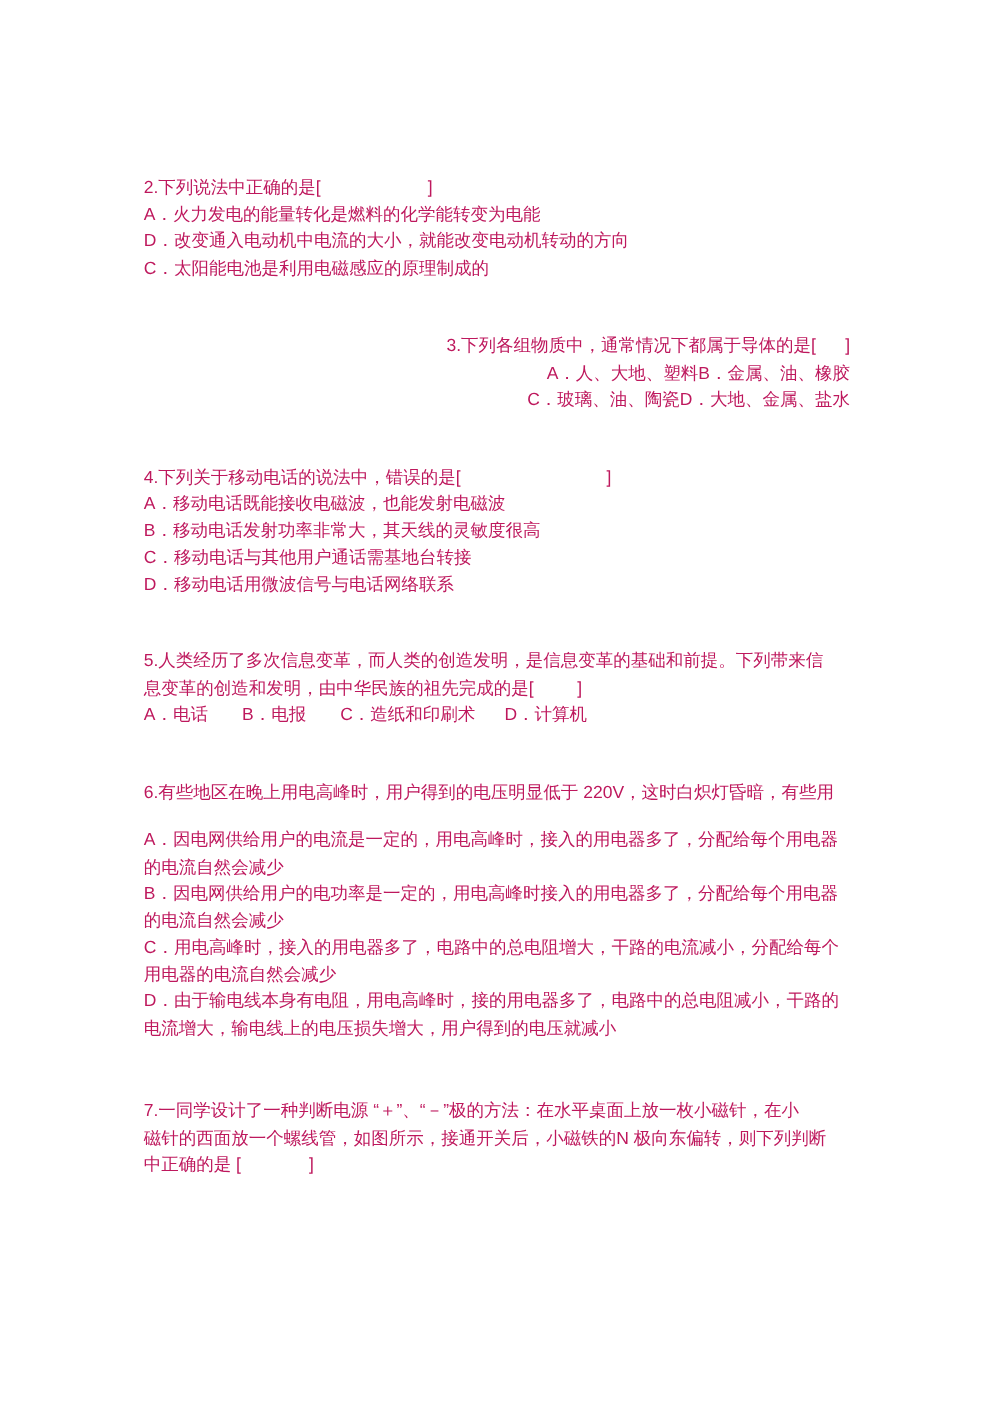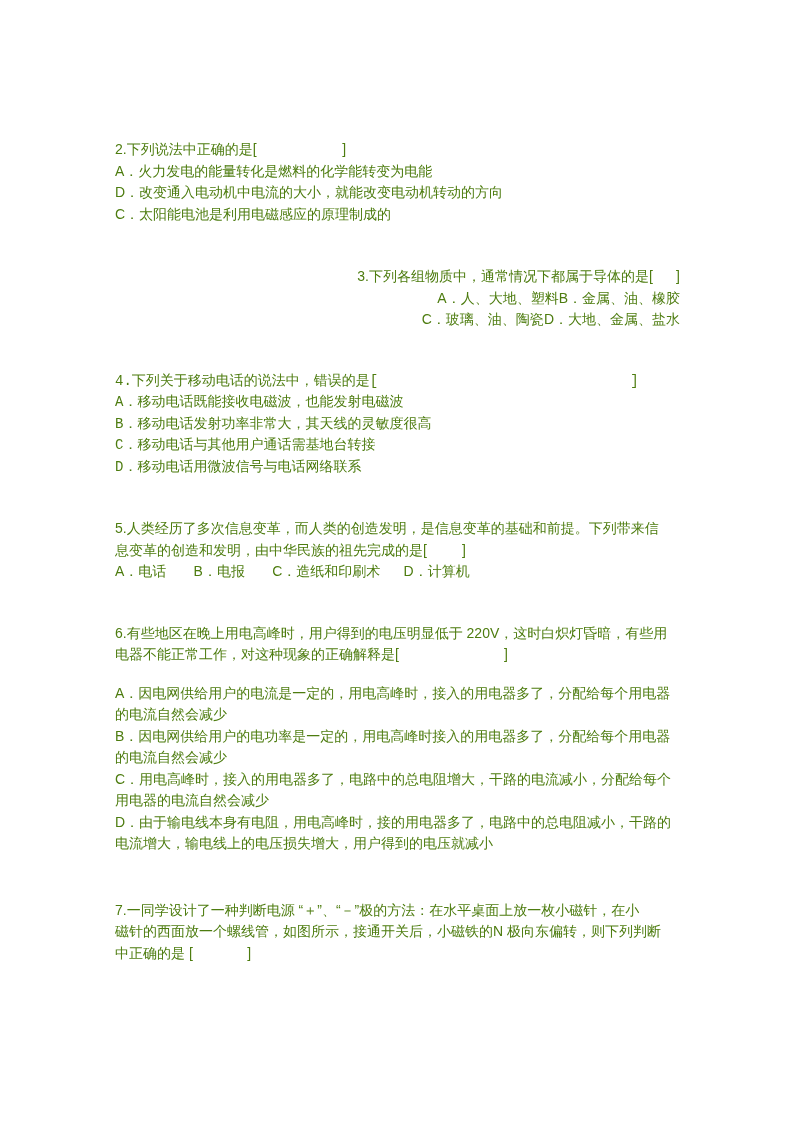--- a/index.html
+++ b/index.html
@@ -8,32 +8,32 @@
     width: 794px;
     height: 1123px;
     overflow: hidden;
     font-family: "Liberation Sans", sans-serif;
   }
   .page {
     position: relative;
     width: 794px;
     height: 1123px;
     background: #ffffff;
-    color: #4d7c0f;
+    color: #be185d;
   }
   .content {
     padding: 139px 114px 0 115px;
     font-size: 14px;
     line-height: 21.5px;
   }
   .line { white-space: pre-wrap; word-break: break-all; }
   .col  { display: inline-block; width: 237px; }
   .q2 { margin-bottom: 41px; }
   .q3 { margin-bottom: 40px; text-align: right; }
-  .q4 { margin-bottom: 40px; font-family: Liberation Mono, monospace; }
+  .q4 { margin-bottom: 40px; }
   .q5 { margin-bottom: 40px; }
   .q6 { margin-bottom: 45px; }
   .q6 .stem { margin-bottom: 17px; }
 </style>
 </head>
 <body>
 
 <div class="page">
   <div class="content">
 
@@ -66,21 +66,20 @@
       <div>
           <div class="line">5.人类经历了多次信息变革，而人类的创造发明，是信息变革的基础和前提。下列带来信</div>
           <div class="line">息变革的创造和发明，由中华民族的祖先完成的是[         ]</div>
         </div>
       <div class="line">A．电话       B．电报       C．造纸和印刷术      D．计算机</div>
     </section>
 
     <section class="question q6">
       <div class="stem">
           <div class="line">6.有些地区在晚上用电高峰时，用户得到的电压明显低于 220V，这时白炽灯昏暗，有些用</div>
-          <div class="line">电器不能正常工作，对这种现象的正确解释是[                           ]</div>
         </div>
       <div>
           <div class="line">A．因电网供给用户的电流是一定的，用电高峰时，接入的用电器多了，分配给每个用电器</div>
           <div class="line">的电流自然会减少</div>
         </div>
       <div>
           <div class="line">B．因电网供给用户的电功率是一定的，用电高峰时接入的用电器多了，分配给每个用电器</div>
           <div class="line">的电流自然会减少</div>
         </div>
       <div>

